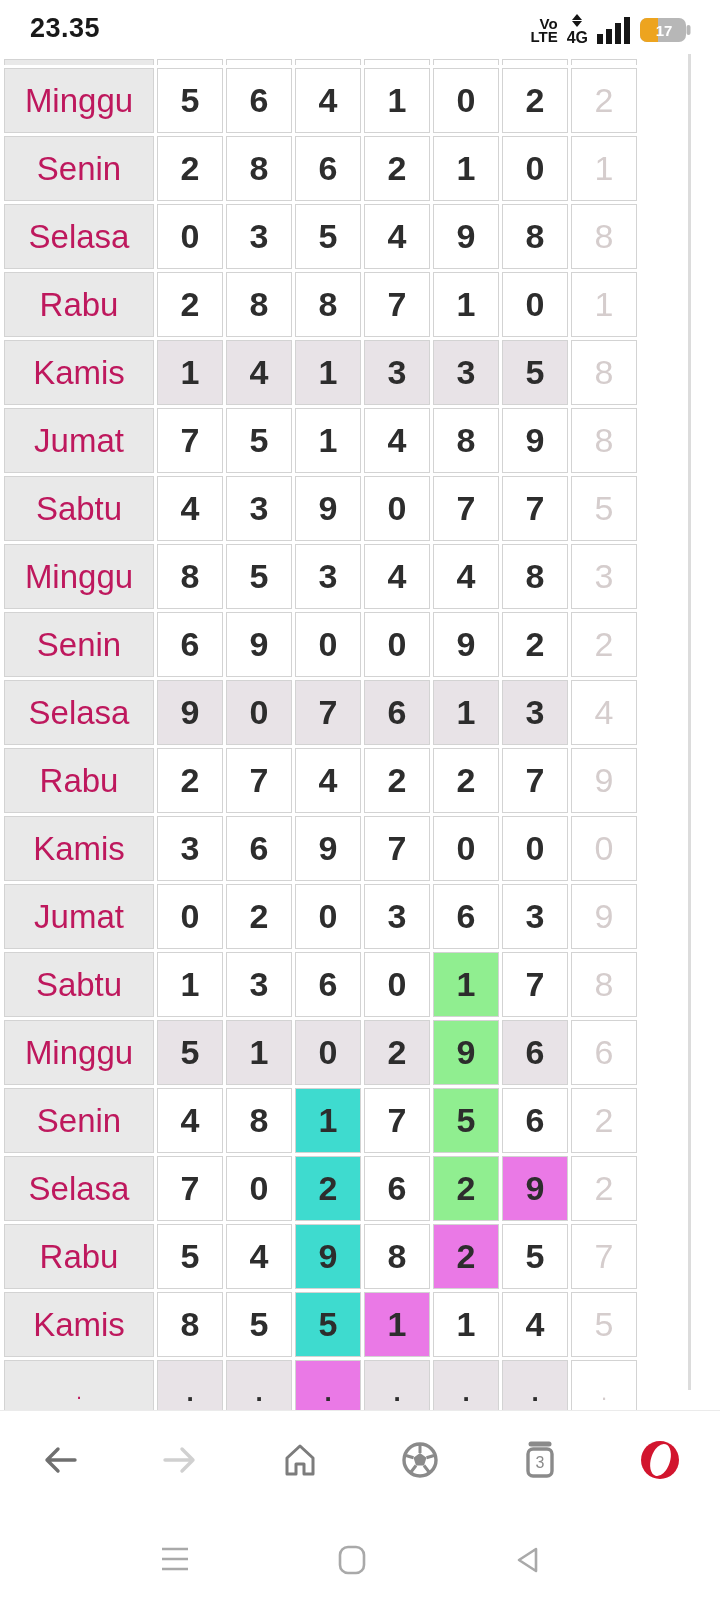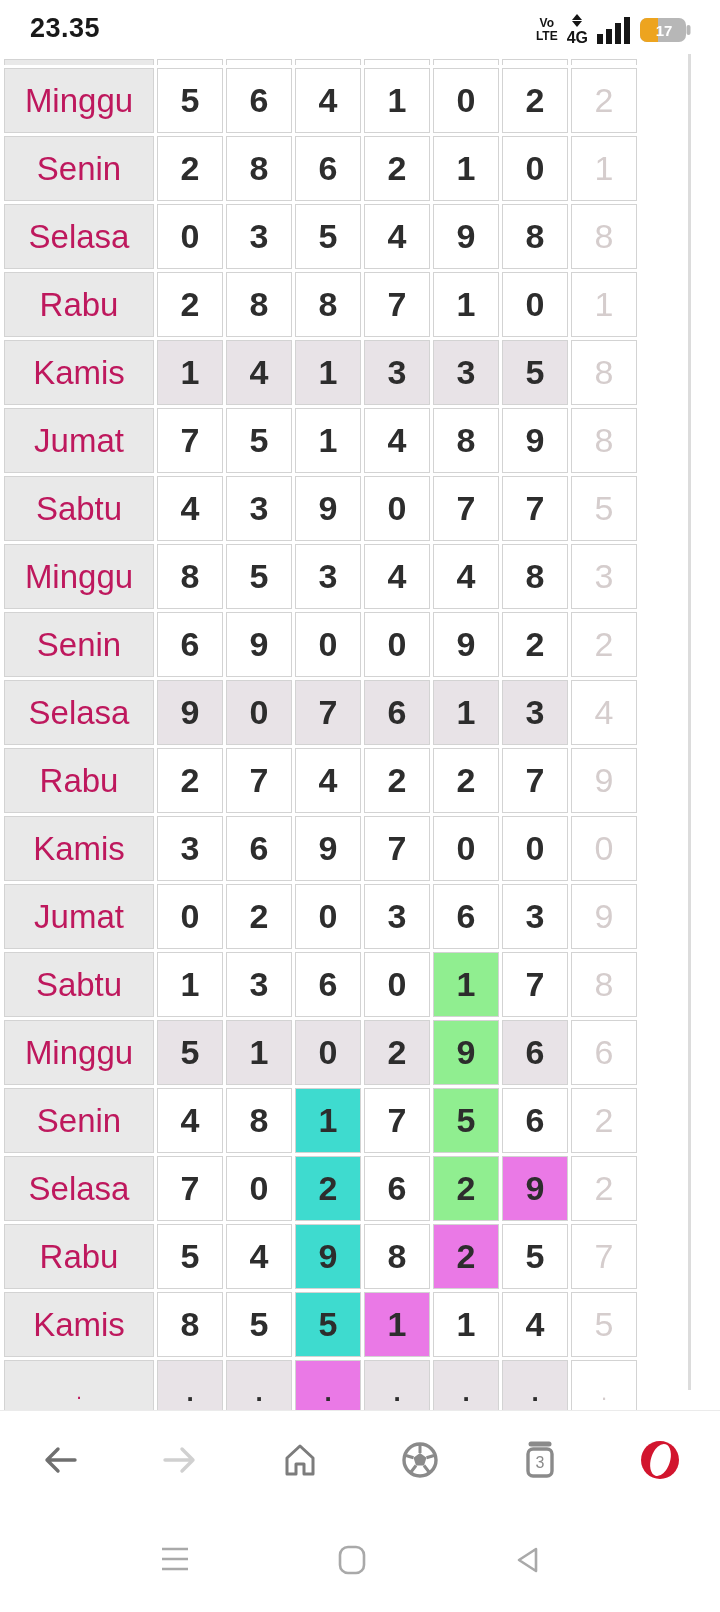--- a/index.html
+++ b/index.html
@@ -3,21 +3,21 @@
 <meta charset="utf-8">
 <style>
   html,body{margin:0;padding:0;background:#fff;}
   #screen{position:relative;width:720px;height:1612px;background:#fff;overflow:hidden;
           font-family:"Liberation Sans",sans-serif;}
 
   
   .statusbar{position:absolute;left:0;top:0;width:720px;height:56px;background:#fff;}
   .sb-time{position:absolute;left:30px;top:13px;font-size:27px;font-weight:700;color:#191919;letter-spacing:.5px;}
   .sb-right{position:absolute;right:28px;top:8px;height:44px;display:flex;align-items:center;gap:9px;}
-  .volte{font-size:12px;font-weight:700;color:#141414;line-height:13px;text-align:center;}
+  .volte{font-size:15px;font-weight:700;color:#141414;line-height:13px;text-align:right;}
   .net4g{display:flex;align-items:center;gap:2px;flex-direction:column;}
   .updown{display:flex;flex-direction:column;gap:1px;}
   .tri-up{width:0;height:0;border-left:5px solid transparent;border-right:5px solid transparent;border-bottom:6px solid #141414;}
   .tri-dn{width:0;height:0;border-left:5px solid transparent;border-right:5px solid transparent;border-top:6px solid #141414;}
   .g4{font-size:16px;font-weight:700;color:#141414;}
 
   
   .grid{position:absolute;left:1px;top:56px;border-collapse:separate;border-spacing:3px;table-layout:fixed;}
   .grid td{border:1px solid #d3d3d3;height:61px;text-align:center;vertical-align:middle;
            background:#fff;overflow:hidden;}

